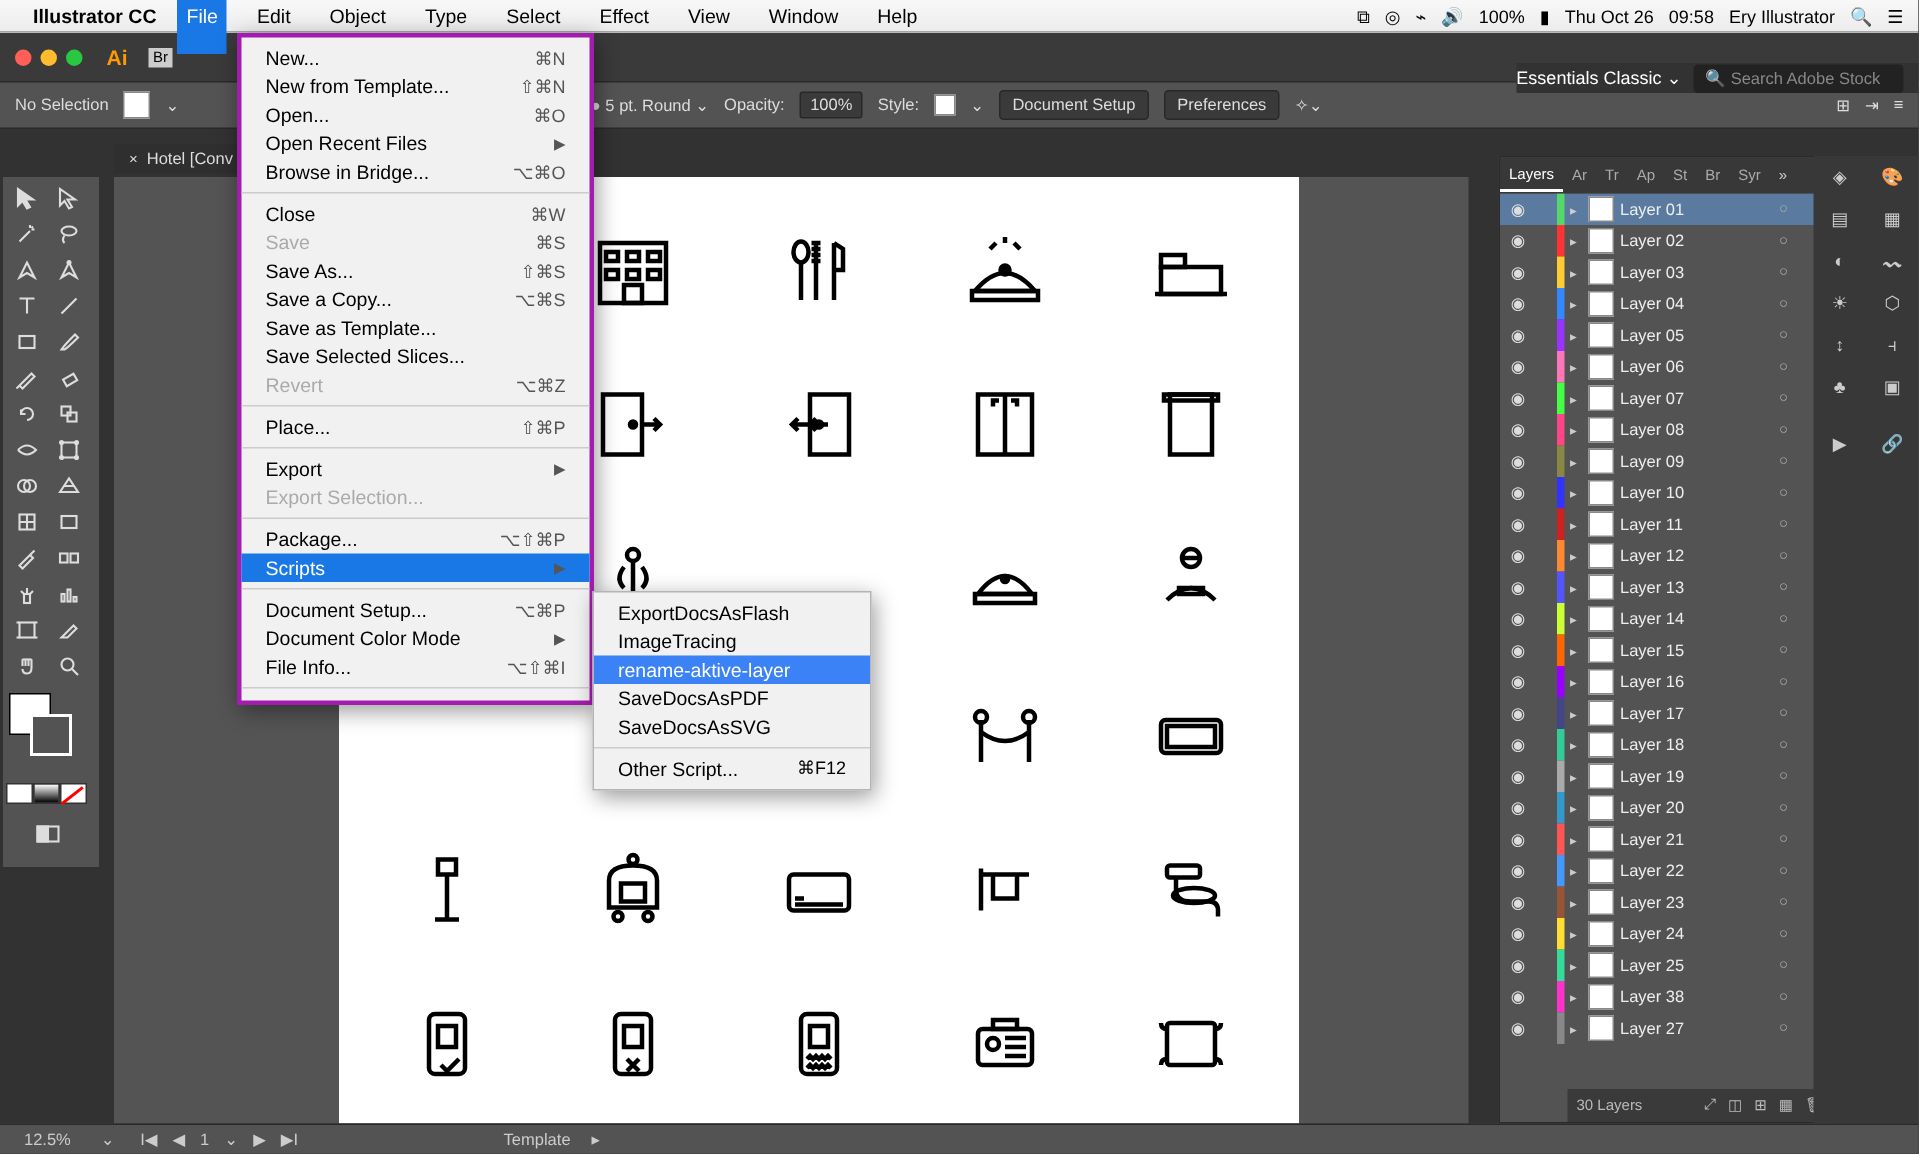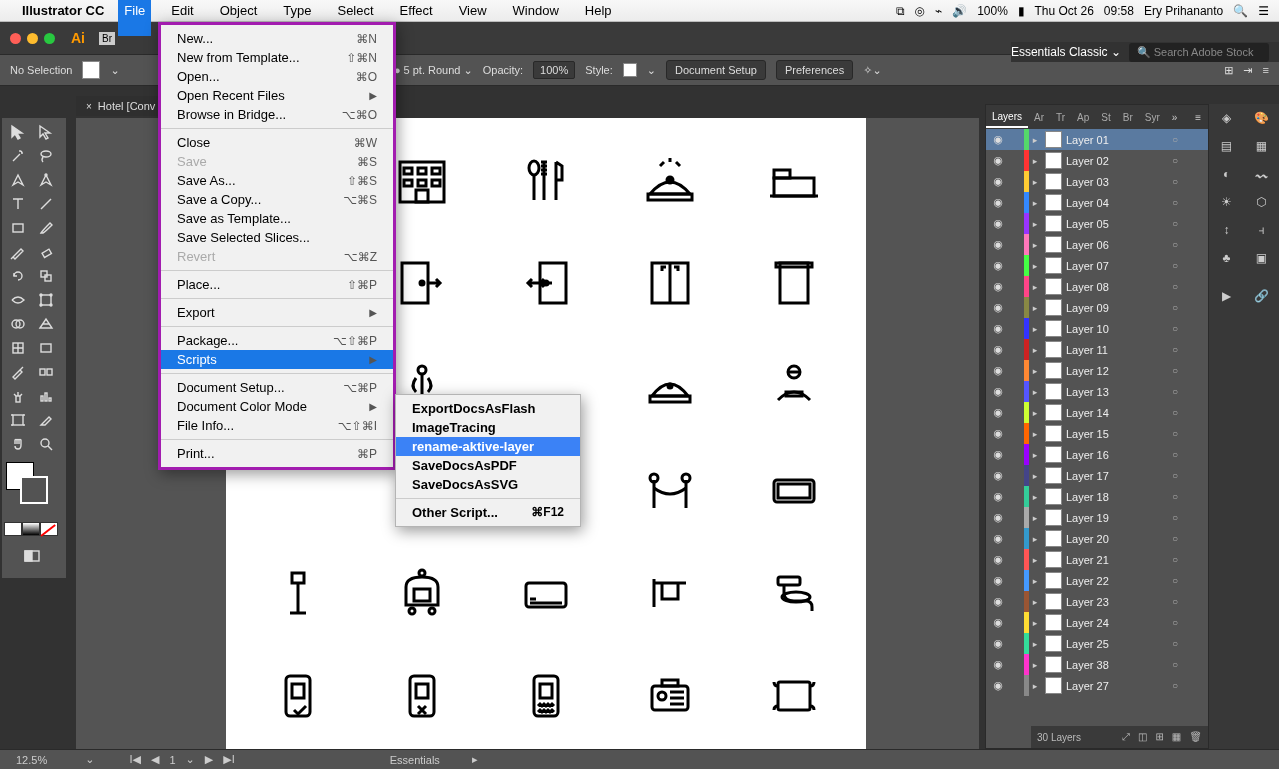--- a/index.html
+++ b/index.html
@@ -54,21 +54,21 @@
 .artboard { position: absolute; left: 150px; top: 0px; width: 640px; height: 640px; background: #fff; display: grid; grid-template-columns: repeat(5, 1fr); grid-template-rows: repeat(6, 1fr); padding: 20px; gap: 20px; }
 .artboard .cell { display: flex; align-items: center; justify-content: center; }
 .artboard svg { stroke: #000; fill: none; stroke-width: 3; }
 
 
 .rp-strip { position: absolute; right: 0; top: 104px; width: 70px; bottom: 20px; background: #383838; display: flex; flex-direction: column; }
 .rp-strip .col { display: flex; }
 .rp-strip .collapsed-icon { width: 35px; height: 28px; display: flex; align-items: center; justify-content: center; color: #ccc; }
 
 
-.layers-panel { position: absolute; right: 70px; top: 104px; width: 224px; bottom: 20px; background: #535353; border: 1px solid #2a2a2a; display: flex; flex-direction: column; }
+.layers-panel { position: absolute; right: 56px; top: 104px; width: 224px; bottom: 20px; background: #535353; border: 1px solid #2a2a2a; display: flex; flex-direction: column; }
 .layers-panel .tabs { height: 24px; display: flex; align-items: center; background: #383838; font-size: 10px; }
 .layers-panel .tabs span { padding: 4px 6px; color: #aaa; }
 .layers-panel .tabs span.active { color: #fff; border-bottom: 2px solid #fff; }
 .layers-panel .tabs .chev { margin-left: auto; margin-right: 6px; color: #ccc; }
 .layer-rows { flex: 1; overflow: hidden; }
 .layer-row { height: 21px; display: flex; align-items: center; font-size: 11px; }
 .layer-row.selected { background: #5a7aa0; }
 .layer-row .eye { width: 24px; text-align: center; color: #ddd; }
 .layer-row .lock { width: 14px; }
 .layer-row .color { width: 5px; height: 21px; }
@@ -84,28 +84,28 @@
 .file-menu .mi { display: flex; padding: 2px 16px; align-items: center; }
 .file-menu .mi.disabled { color: #aaa; }
 .file-menu .mi.highlight { background: #1a78e6; color: #fff; gap: 32px; }
 .file-menu .mi .lbl { flex: 1; }
 .file-menu .mi .sc { font-size: 12px; color: #555; }
 .file-menu .mi .sub { font-size: 10px; color: #555; margin-left: 4px; }
 .file-menu .sep { height: 1px; background: #ccc; margin: 4px 0; }
 
 
 .scripts-menu { position: absolute; top: 394px; left: 395px; width: 186px; background: #f1f1f1; border: 1px solid #b4b4b4; box-shadow: 2px 4px 14px rgba(0,0,0,0.4); color: #000; font-size: 13px; z-index: 101; padding: 4px 0; }
-.scripts-menu .mi { display: flex; padding: 2px 16px; font-weight: bold; }
+.scripts-menu .mi { display: flex; padding: 2px 16px; }
 .scripts-menu .mi.highlight { background: #3b82f6; color: #fff; }
 .scripts-menu .mi .lbl { flex: 1; }
 .scripts-menu .mi .sc { font-size: 12px; }
 .scripts-menu .sep { height: 1px; background: #ccc; margin: 4px 0; }
 
 
-.status-bar { position: absolute; bottom: 0; left: 0; right: 0; height: 20px; background: #535353; display: flex; align-items: center; font-size: 11px; padding: 0 10px; gap: 32px; color: #ccc; border-top: 1px solid #2a2a2a;}
+.status-bar { position: absolute; bottom: 0; left: 0; right: 0; height: 20px; background: #535353; display: flex; align-items: center; font-size: 11px; padding: 0 10px; gap: 14px; color: #ccc; border-top: 1px solid #2a2a2a;}
 .status-bar .zoom { padding: 1px 6px; }
 .status-bar .nav { display: flex; gap: 4px; align-items: center; }
 .status-bar .nav span { padding: 0 3px; }
 
 .menu-icon{ font-size:13px; }
 </style>
 </head>
 <body>
 
 <div class="mac-menubar">
@@ -114,21 +114,21 @@
   <span id="mac-menu-items"><span class="menu-item active">File</span><span class="menu-item">Edit</span><span class="menu-item">Object</span><span class="menu-item">Type</span><span class="menu-item">Select</span><span class="menu-item">Effect</span><span class="menu-item">View</span><span class="menu-item">Window</span><span class="menu-item">Help</span></span>
   <div class="right">
     <span class="menu-icon">⧉</span>
     <span class="menu-icon">◎</span>
     <span class="menu-icon">⌁</span>
     <span class="menu-icon">🔊</span>
     <span>100%</span>
     <span>▮</span>
     <span>Thu Oct 26</span>
     <span>09:58</span>
-    <span>Ery Prihananto</span>
+    <span>Ery Illustrator</span>
     <span class="menu-icon">🔍</span>
     <span class="menu-icon">☰</span>
   </div>
 </div>
 
 <div class="window-title">
   <div class="traffic red"></div>
   <div class="traffic yellow"></div>
   <div class="traffic green"></div>
   <span class="ai">Ai</span>
@@ -905,20 +905,23 @@
     <div class="sep"></div>
     <div class="mi">
       <span class="lbl">Place...</span>
       <span class="sc">⇧⌘P</span>
     </div>
     <div class="sep"></div>
     <div class="mi">
       <span class="lbl">Export</span>
       <span class="sub">▶</span>
     </div>
+    <div class="mi disabled">
+      <span class="lbl">Export Selection...</span>
+    </div>
     <div class="sep"></div>
     <div class="mi">
       <span class="lbl">Package...</span>
       <span class="sc">⌥⇧⌘P</span>
     </div>
     <div class="mi highlight">
       <span class="lbl">Scripts</span>
       <span class="sub">▶</span>
     </div>
     <div class="sep"></div>
@@ -928,24 +931,20 @@
     </div>
     <div class="mi">
       <span class="lbl">Document Color Mode</span>
       <span class="sub">▶</span>
     </div>
     <div class="mi">
       <span class="lbl">File Info...</span>
       <span class="sc">⌥⇧⌘I</span>
     </div>
     <div class="sep"></div>
-    <div class="mi">
-      <span class="lbl">Print...</span>
-      <span class="sc">⌘P</span>
-    </div>
   </div>
 
 <div class="scripts-menu" id="scripts-menu">
     <div class="mi">
       <span class="lbl">ExportDocsAsFlash</span>
     </div>
     <div class="mi">
       <span class="lbl">ImageTracing</span>
     </div>
     <div class="mi highlight">
@@ -968,15 +967,15 @@
   <span class="zoom">12.5%</span>
     <span>⌄</span>
   <div class="nav">
     <span>I◀</span>
     <span>◀</span>
     <span>1</span>
     <span>⌄</span>
     <span>▶</span>
     <span>▶I</span>
   </div>
-  <span style="margin-left:120px">Essentials</span>
+  <span style="margin-left:120px">Template</span>
   <span>▸</span>
 </div>
 
 </body></html>

